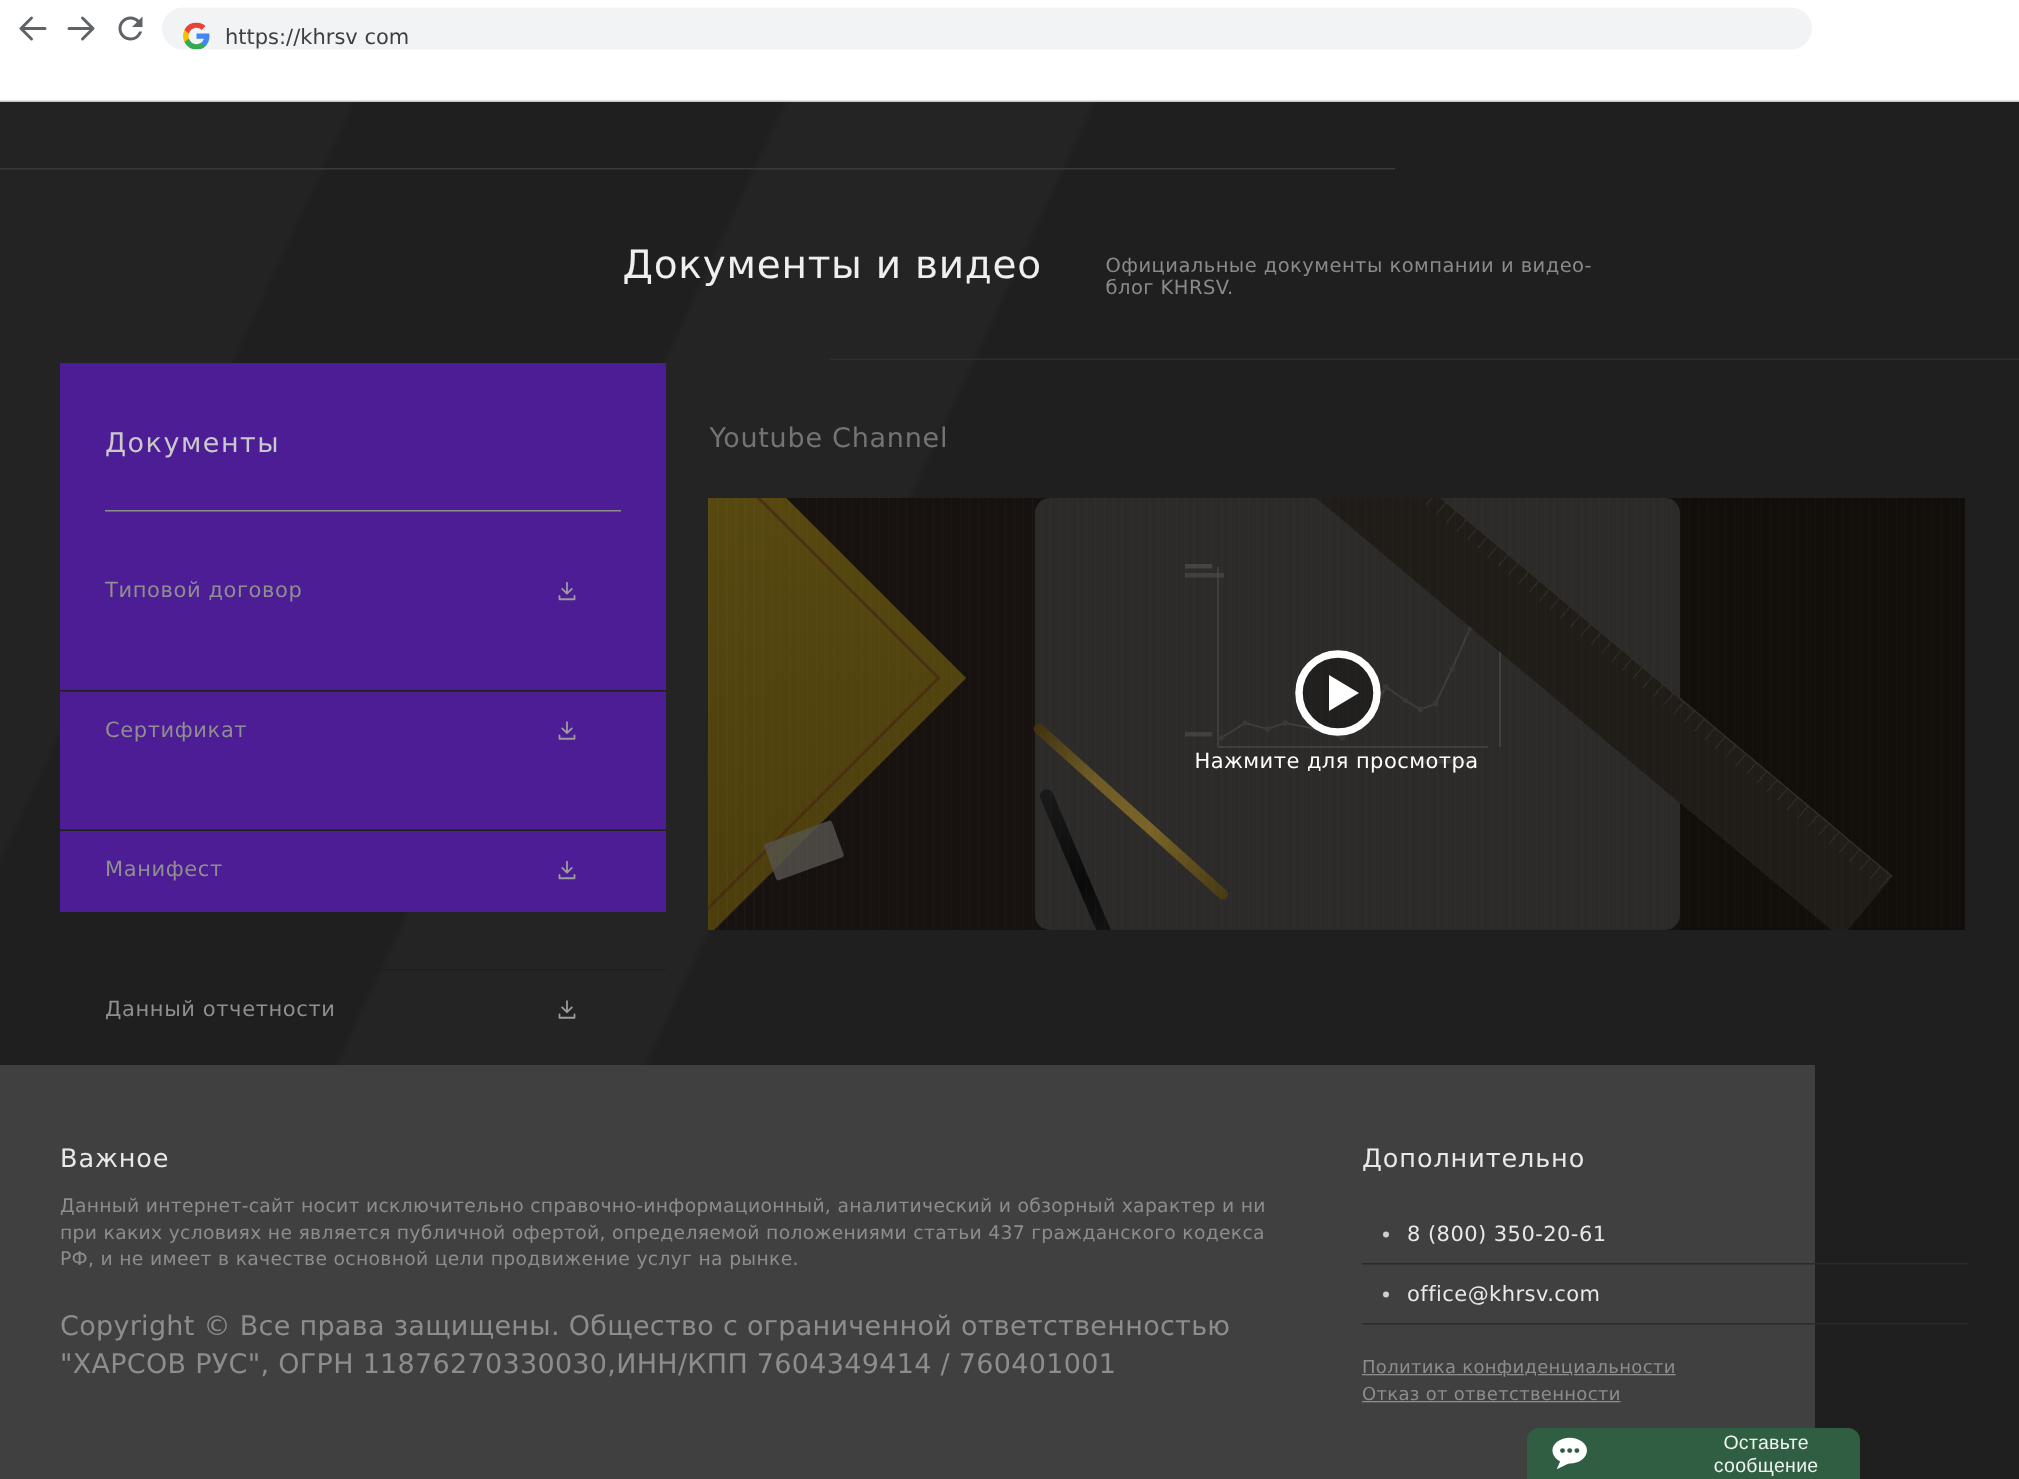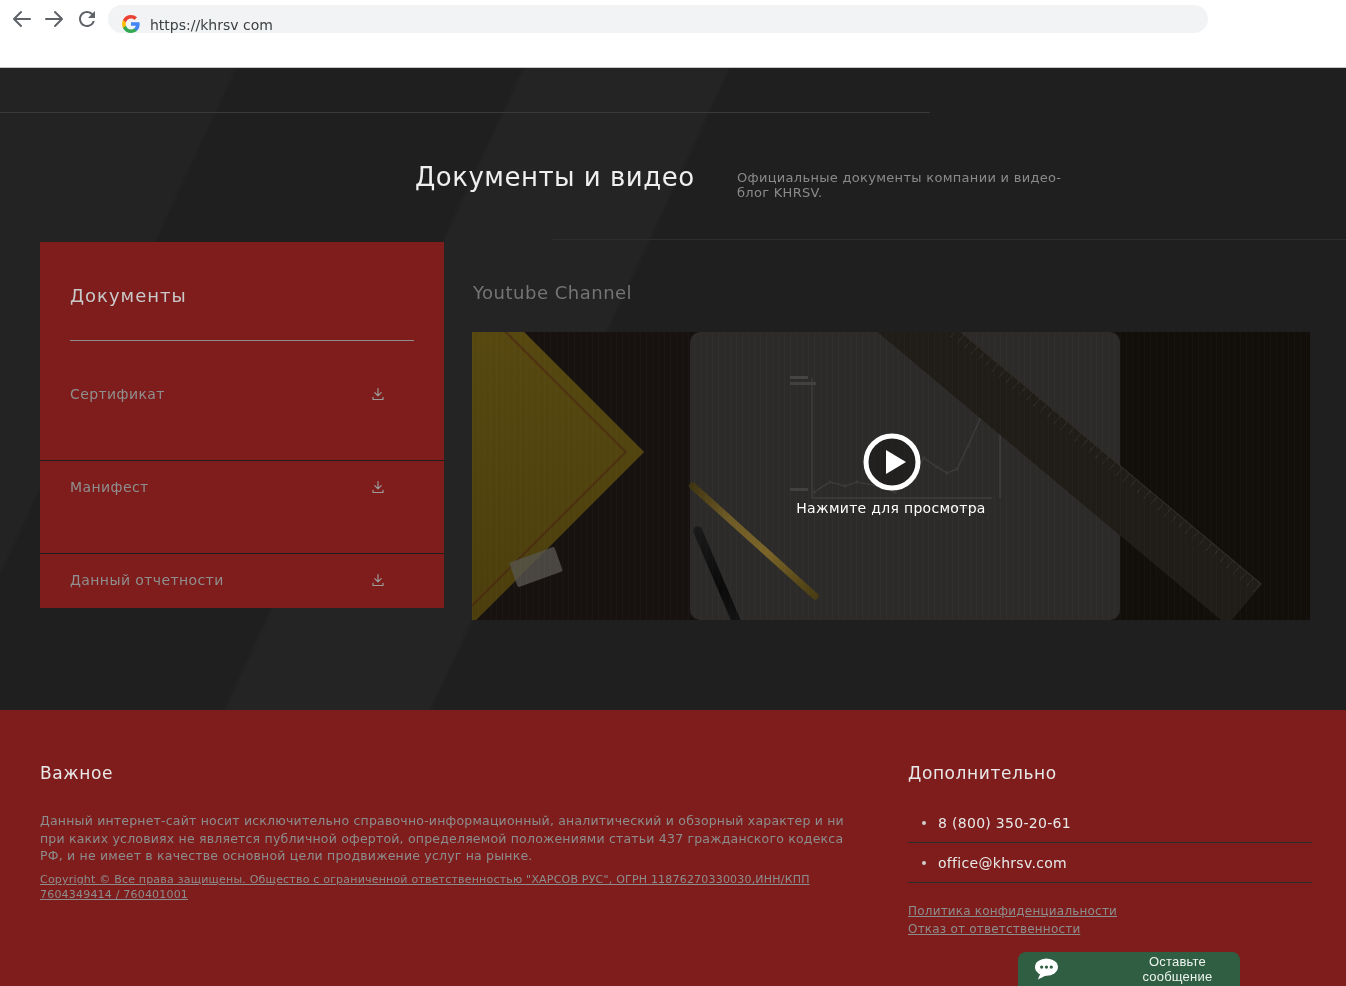--- a/index.html
+++ b/index.html
@@ -21,21 +21,21 @@
       linear-gradient(115deg, rgba(255,255,255,0.02) 0%, rgba(255,255,255,0.02) 17%, rgba(255,255,255,0) 17.4%),
       linear-gradient(115deg, rgba(255,255,255,0) 38%, rgba(255,255,255,0.022) 38.4%, rgba(255,255,255,0.022) 53%, rgba(255,255,255,0) 53.4%);
   }
   .hl-top { position:absolute; top:44px; left:0; width:930px; height:1px; background:#3a3a3a; }
   .hl-right { position:absolute; top:171px; left:553px; width:793px; height:1px; background:#2e2e2e; }
 
   .section-title { position:absolute; left:415px; top:94px; font-size:26px; font-weight:normal; color:#efefef; letter-spacing:.5px; }
   .section-subtitle { position:absolute; left:737px; top:102px; font-size:13px; color:#8a8a8a; letter-spacing:.3px; }
 
   
-  .docs { position:absolute; left:40px; top:174px; width:404px; height:366px; background:#7f1d1d; }
+  .docs { position:absolute; left:40px; top:174px; width:404px; height:366px; background:#4c1d95; }
   .docs-title { position:absolute; left:30px; top:43px; font-size:18px; color:#c9c9c9; letter-spacing:1px; }
   .docs-rule { position:absolute; left:30px; top:98px; width:344px; height:1px; background:#8d8d8d; }
   .doc-list { position:absolute; left:0; top:125px; width:404px; }
   .doc-item { height:53px; display:flex; align-items:center; justify-content:space-between; padding:0 58px 0 30px; cursor:pointer; }
   .doc-item + .doc-item { border-top:1px solid #1e1e1e;margin-top:40px; }
   .doc-label { font-size:14px; color:#8f8f8f; letter-spacing:.4px; }
   .dl-icon { flex:0 0 auto; }
 
   
   .yt-heading { position:absolute; left:473px; top:214px; font-size:18px; color:#747474; letter-spacing:.5px; }
@@ -50,25 +50,25 @@
   .pen-gold { position:absolute; left:0px; top:148px; width:172px; height:7px; border-radius:4px; transform:rotate(42deg); transform-origin:left center; background:linear-gradient(90deg,#3e3310,#6d5a26 30%,#7a6428 60%,#463a12); }
   .pen-black { position:absolute; left:6px; top:190px; width:112px; height:9px; border-radius:5px; transform:rotate(67deg); transform-origin:left center; background:linear-gradient(90deg,#1a1a1a,#0a0a0a 60%,#151515); }
   .ruler { position:absolute; left:430px; top:-50px; width:470px; height:54px; transform:rotate(40deg); transform-origin:left top; background:#201c17; border-top:1px solid rgba(255,255,255,.08); }
   .ruler:after { content:""; position:absolute; left:0; top:0; width:100%; height:10px; opacity:.45;
     background:repeating-linear-gradient(90deg, rgba(255,255,255,.12) 0 1px, rgba(0,0,0,0) 1px 9px); }
   .play-wrap { position:absolute; left:0; top:0; width:838px; height:288px; }
   .play-icon { position:absolute; left:389px; top:99px; }
   .play-text { position:absolute; left:0; top:168px; width:838px; text-align:center; font-size:14px; color:#ffffff; letter-spacing:.3px; }
 
   
-  .footer { position:absolute; top:710px; left:0; width:1346px; height:276px; background:#7f1d1d; }
+  .footer { position:absolute; top:710px; left:0; width:1210px; height:276px; background:#404040; }
   .f-title { position:absolute; top:53px; font-size:17px; color:#e8e8e8; letter-spacing:.6px; font-weight:normal; }
   .f-title.left { left:40px; } .f-title.right { left:908px; }
-  .f-disclaimer { position:absolute; left:40px; top:102px; width:812px; font-size:12.5px; line-height:1.4; color:#8d8d8d; letter-spacing:.2px; }
-  .f-copyright { position:absolute; left:40px; top:162px; width:812px; font-size:11px; line-height:1.4; color:#8d8d8d; letter-spacing:.2px;text-decoration:underline; }
+  .f-disclaimer { position:absolute; left:40px; top:85px; width:812px; font-size:12.5px; line-height:1.4; color:#8d8d8d; letter-spacing:.2px; }
+  .f-copyright { position:absolute; left:40px; top:162px; width:812px; font-size:18px; line-height:1.4; color:#8d8d8d; letter-spacing:.2px; }
   .contact-list { position:absolute; left:908px; top:93px; width:404px; list-style:none; }
   .contact-row { height:40px; display:flex; align-items:center; gap:12px; border-bottom:1px solid #2b2b2b; cursor:pointer;text-align:right; }
   .contact-dot { width:4px; height:4px; border-radius:50%; background:#cfcfcf; margin-left:14px; flex:0 0 auto; }
   .contact-label { font-size:14px; color:#e8e8e8; letter-spacing:.3px; }
   .f-links { position:absolute; left:908px; top:194px; display:flex; flex-direction:column; gap:4px;text-decoration:underline; }
   .f-link { font-size:12px; color:#8d8d8d; text-decoration:underline; cursor:pointer; letter-spacing:.2px; }
 
   
   .chat-btn { position:absolute; left:1018px; top:952px; width:222px; height:44px; background:#2f5e42; border:none; border-radius:8px 8px 0 0; display:flex; align-items:center; gap:14px; padding:0 0 10px 16px; cursor:pointer; }
   .chat-label { font-size:13px; color:#eef4ef; letter-spacing:.2px;margin-left:40px; }
@@ -109,20 +109,26 @@
 
   <h1 class="section-title">Документы и видео</h1>
   <div class="section-subtitle">Официальные документы компании и видео-блог KHRSV.</div>
   <div class="hl-right"></div>
 
   <aside class="docs">
     <div class="docs-title">Документы</div>
     <div class="docs-rule"></div>
     <div class="doc-list">
 
+      <div class="doc-item">
+        <span class="doc-label">Типовой договор</span>
+        <svg class="dl-icon" width="16" height="16" viewBox="0 0 16 16">
+          <path d="M8 2.5v7 M4.8 6.6 8 9.8l3.2-3.2 M3 11.3v2.2h10v-2.2" fill="none" stroke="#9c9c9c" stroke-width="1.2" stroke-linecap="round" stroke-linejoin="round"></path>
+        </svg>
+      </div>
 
       <div class="doc-item">
         <span class="doc-label">Сертификат</span>
         <svg class="dl-icon" width="16" height="16" viewBox="0 0 16 16">
           <path d="M8 2.5v7 M4.8 6.6 8 9.8l3.2-3.2 M3 11.3v2.2h10v-2.2" fill="none" stroke="#9c9c9c" stroke-width="1.2" stroke-linecap="round" stroke-linejoin="round"></path>
         </svg>
       </div>
 
       <div class="doc-item">
         <span class="doc-label">Манифест</span>

